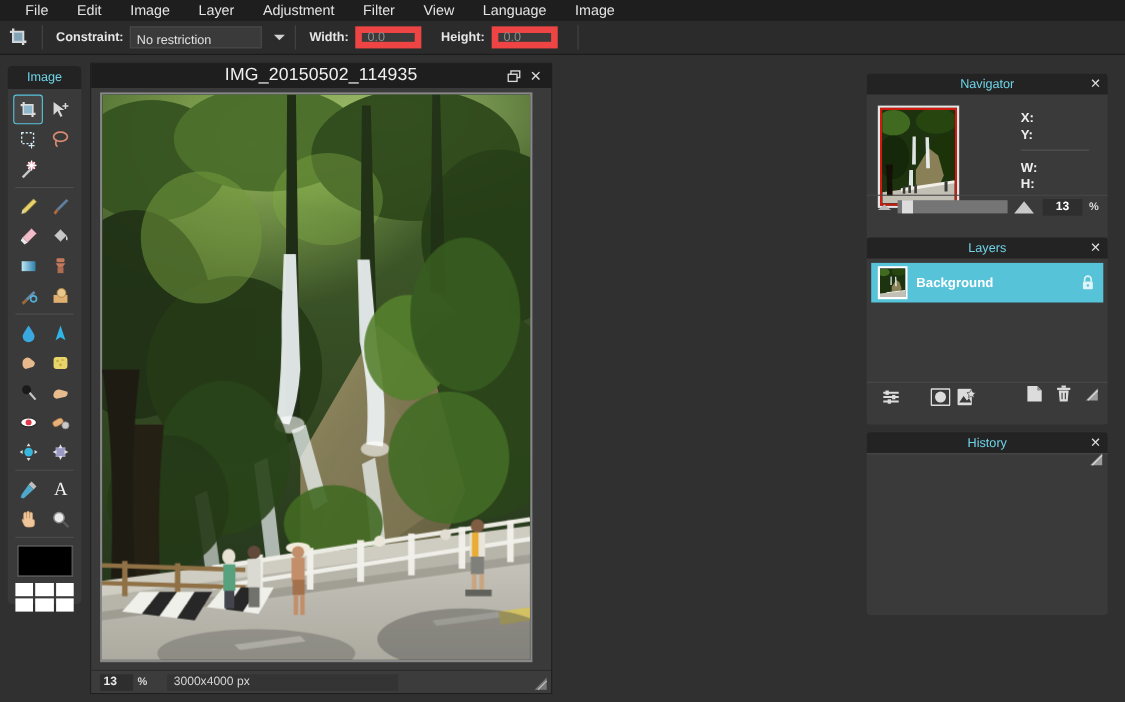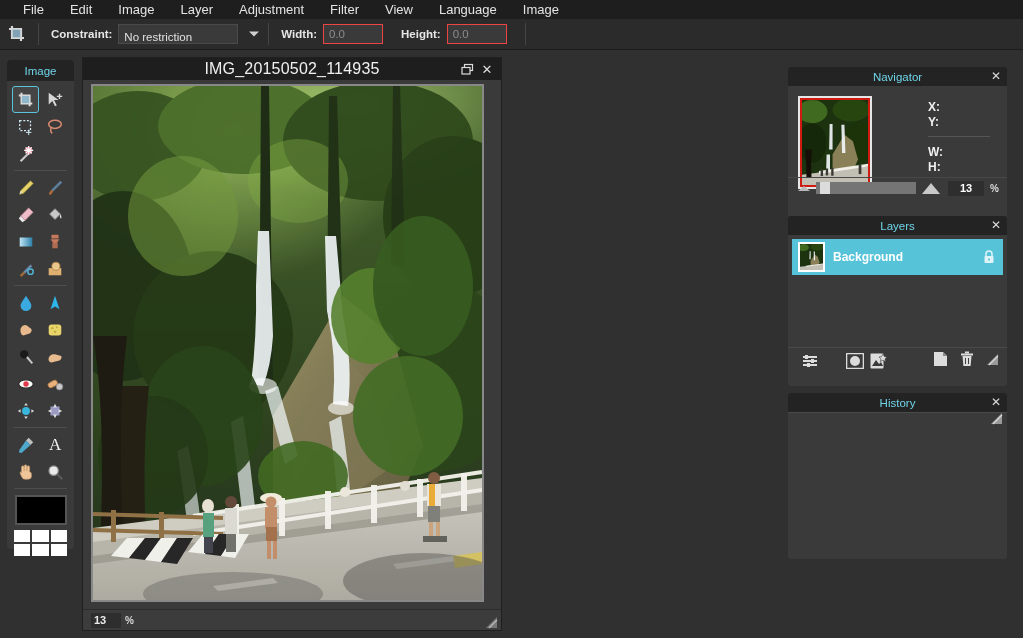--- a/index.html
+++ b/index.html
@@ -54,21 +54,21 @@
   }
   .opt-arrow {
     position: absolute; right: -22px; top: 50%; transform: translateY(-50%);
     width: 0; height: 0;
     border-left: 5px solid transparent;
     border-right: 5px solid transparent;
     border-top: 5px solid #d0d0d0;
   }
   .opt-numfield {
     width: 60px; height: 20px;
-    background: #3a3a3a; border: 1px solid #ef4444;
+    background: #3a3a3a; border: 6px solid #ef4444;
     font-size: 11.5px; color: #8c8c8c;
     display: flex; align-items: center; padding-left: 5px;
   }
 
   
   #tools-panel {
     position: absolute; left: 7px; top: 60px;
     width: 67px; height: 489px;
     background: #3a3a3a;
     border-radius: 4px;
@@ -715,20 +715,21 @@
             <rect width="389" height="514" fill="#ffffff"></rect>
           </g>
         </svg>
       </div>
     </div>
   </div>
 
   <div id="doc-status">
     <div id="st-zoom">13</div>
     <div id="st-pct">%</div>
+    <div id="st-dims">3000x4000 px</div>
     <div id="st-grip">
       <svg width="13" height="13" viewBox="0 0 13 13">
           <path d="M12 1 L12 12 L1 12 Z" fill="#777"></path>
           <path d="M12 4 L4 12" stroke="#bbb" stroke-width="1.2"></path>
         </svg>
     </div>
   </div>
 </div>
 
 <div class="rpanel" id="navigator">

